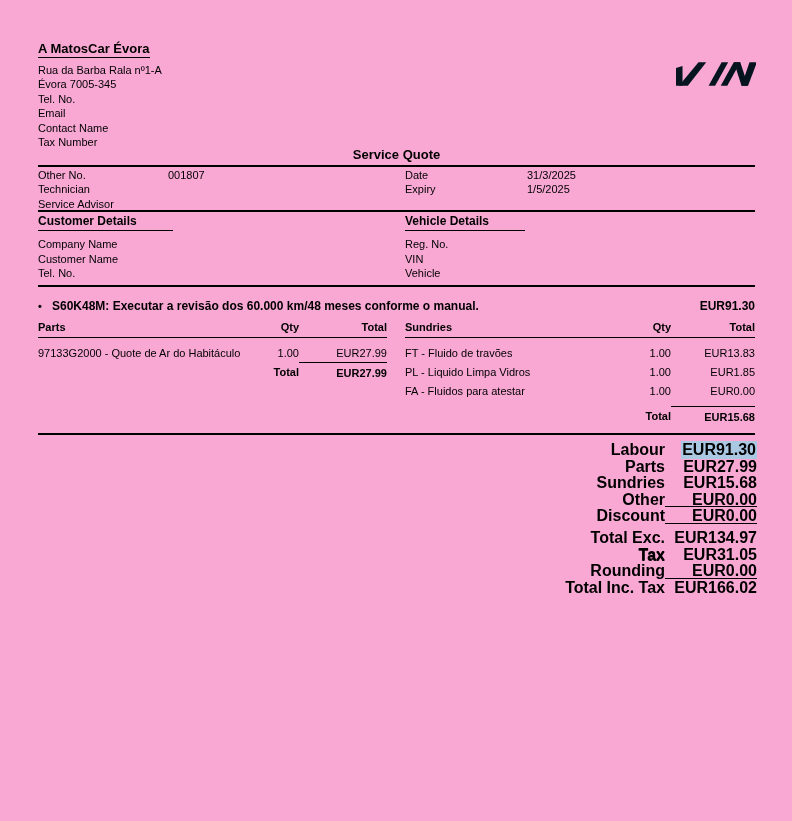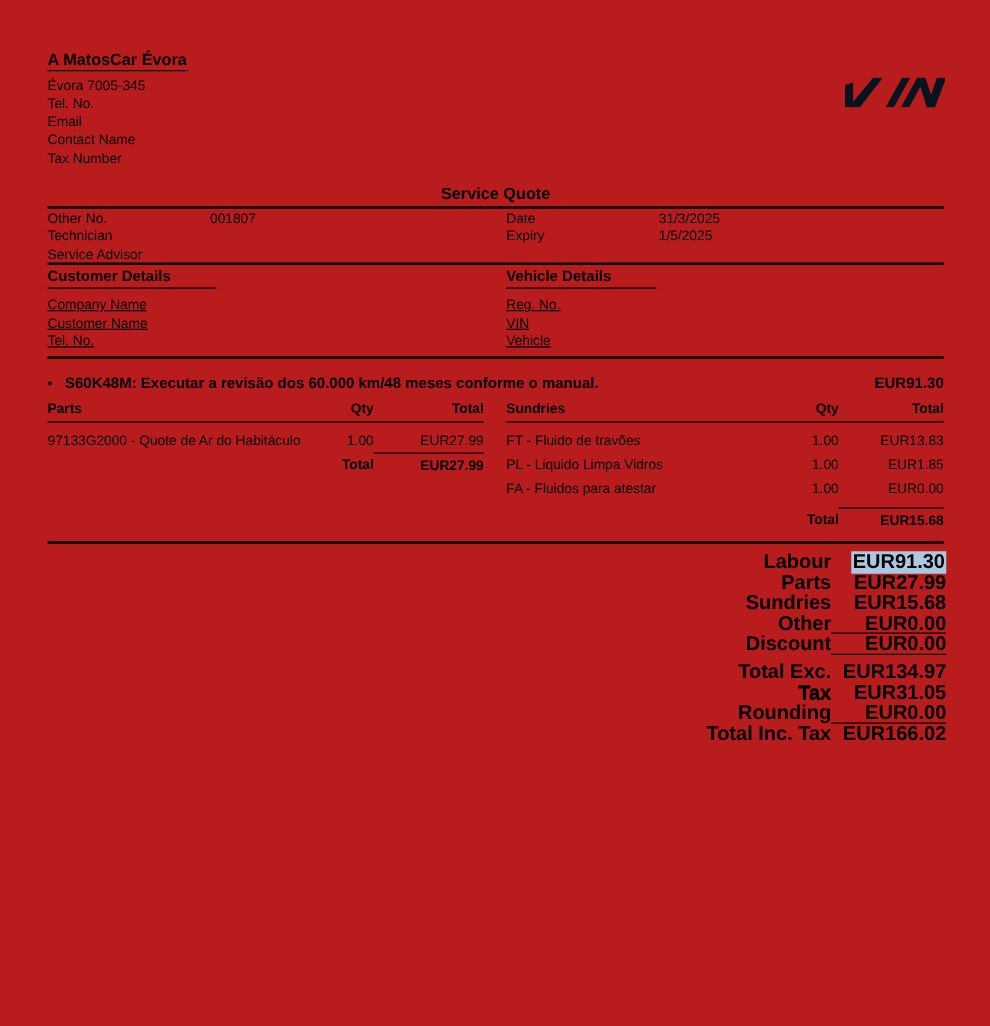--- a/index.html
+++ b/index.html
@@ -1,21 +1,21 @@
 <!DOCTYPE html>
 <html><head>
 <meta charset="utf-8">
 <style>
   * { margin: 0; padding: 0; box-sizing: border-box; }
   html, body { background: #ffffff; }
   .page {
     position: relative;
     width: 792px;
     height: 821px;
-    background: #b91c1c;
+    background: #f9a8d4;
     font-family: "Liberation Sans", sans-serif;
     color: #000;
     overflow: hidden;
   }
   .abs { position: absolute; }
 
   
   .dealer { left: 38px; top: 39px; width: 330px; }
   .dealer-name {
     display: inline-block;
@@ -43,21 +43,21 @@
 
   
   .quote-grid { left: 38px; top: 168px; width: 717px; font-size: 11px; }
   .qrow { display: flex; line-height: 14.3px; }
   .qc1 { width: 130px; }
   .qc2 { width: 237px; }
   .qc3 { width: 122px; }
   .qc4 { flex: 1; }
 
   
-  .details { top: 214px; font-size: 11px; text-decoration: underline; }
+  .details { top: 214px; font-size: 11px; }
   #details-left  { left: 38px;  width: 350px; }
   #details-right { left: 405px; width: 350px; }
   .details-heading {
     display: inline-block;
     font-size: 12px; font-weight: bold;
     border-bottom: 1.5px solid #000;
     padding: 0 36px 2px 0;
     margin-bottom: 6px;
   }
   .details-line { line-height: 14.6px; }
@@ -103,20 +103,21 @@
   .sgap { height: 5px; }
   .hl { display: inline-block; padding: 0 1px; }
 </style>
 </head>
 <body>
 
 <div class="page">
 
   <div class="abs dealer">
     <div class="dealer-name">A MatosCar Évora</div>
+    <div class="dealer-line">Rua da Barba Rala nº1-A</div>
     <div class="dealer-line">Évora 7005-345</div>
     <div class="dealer-line">Tel. No.</div>
     <div class="dealer-line">Email</div>
     <div class="dealer-line">Contact Name</div>
     <div class="dealer-line">Tax Number</div>
   </div>
 
   <div class="abs logo">
     <svg viewBox="0 0 270 80" xmlns="http://www.w3.org/2000/svg">
       <g fill="#05141f">

